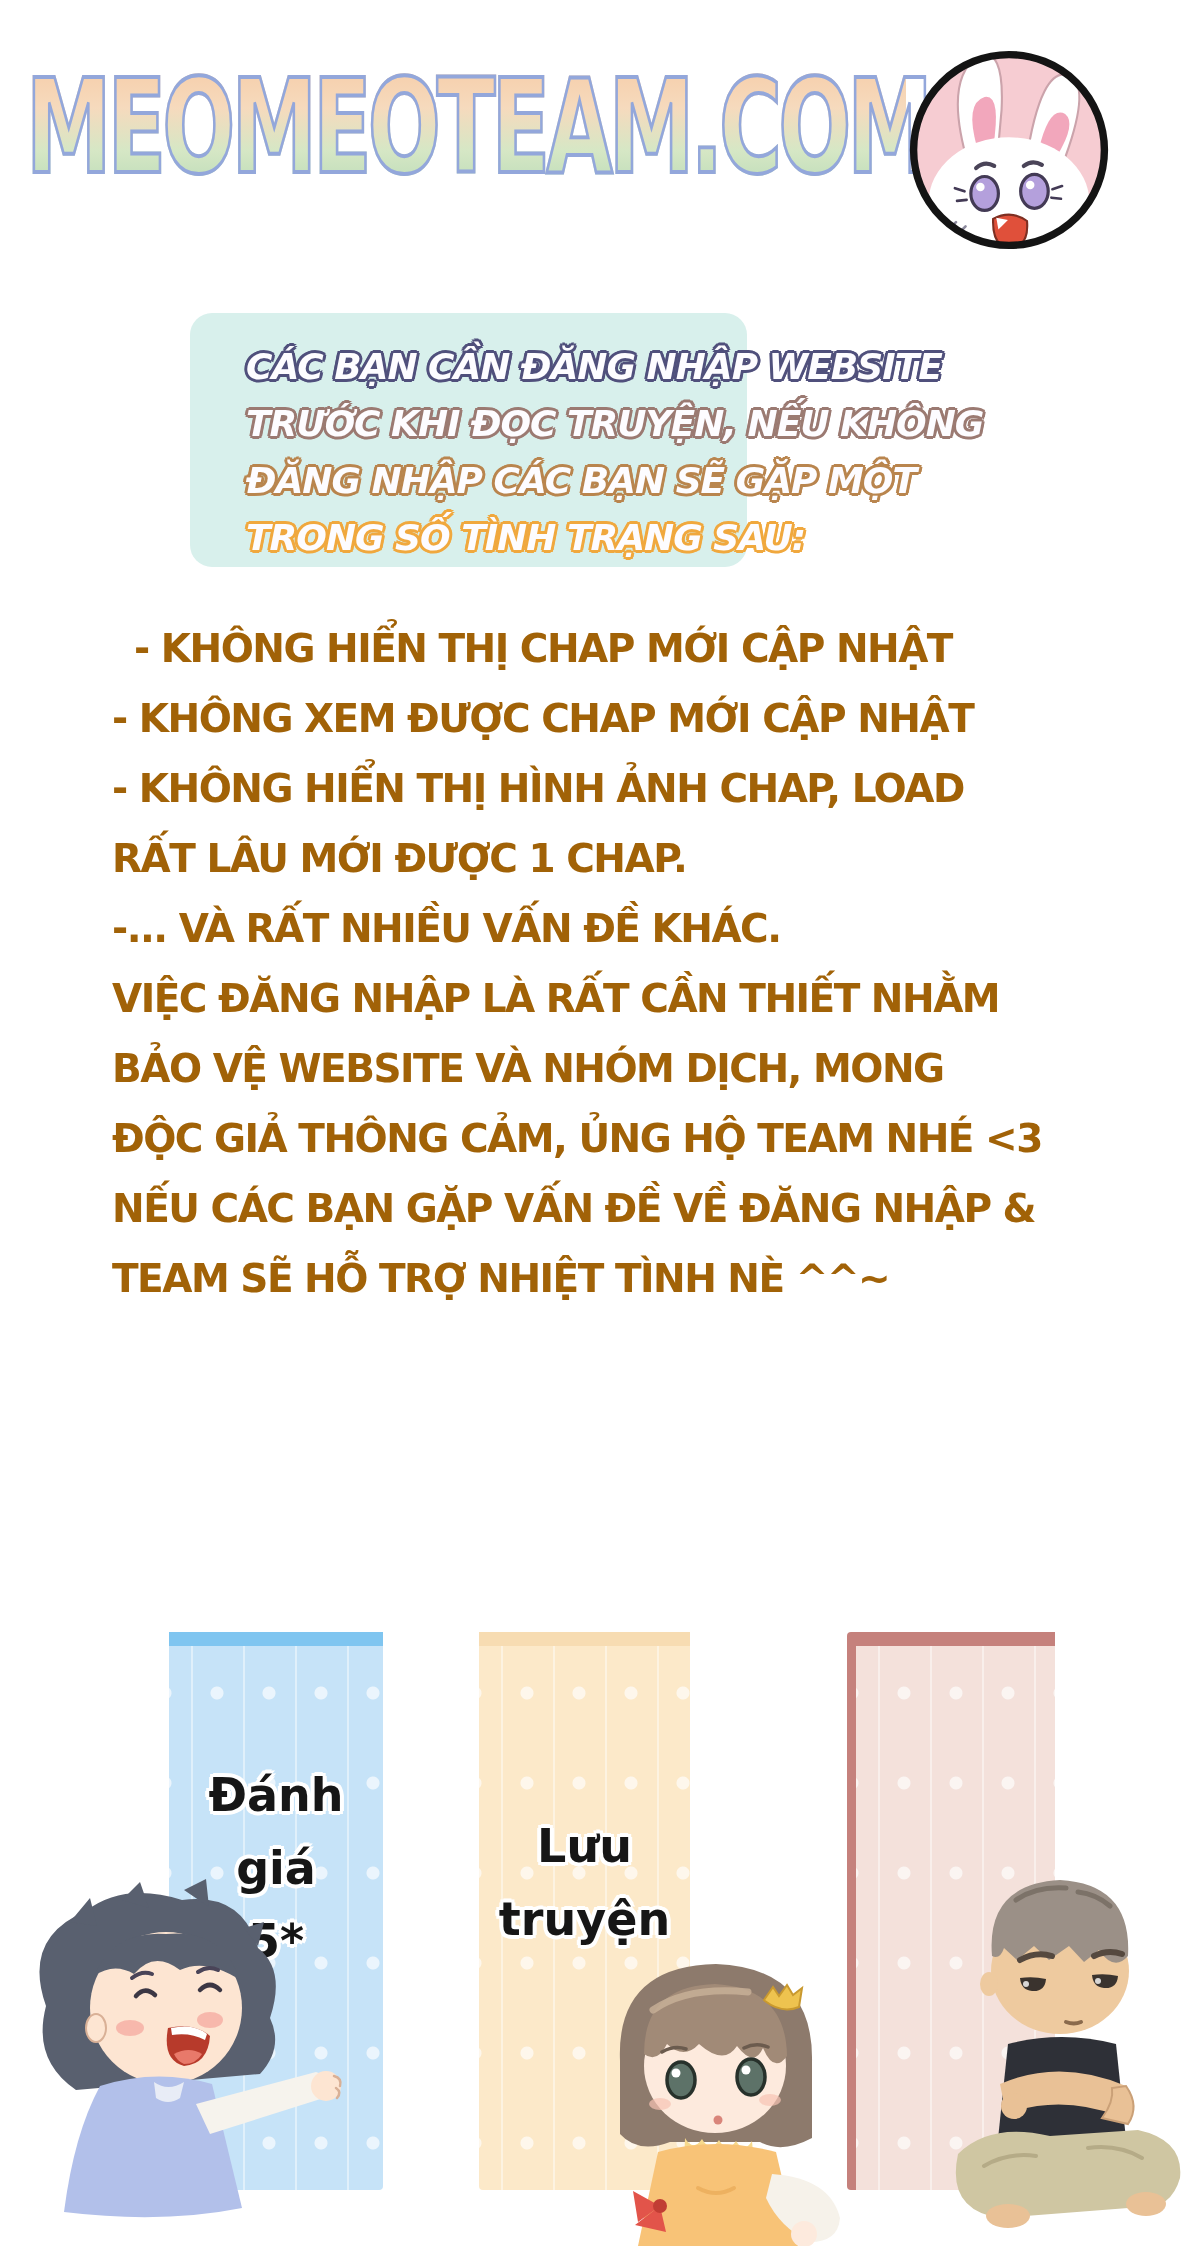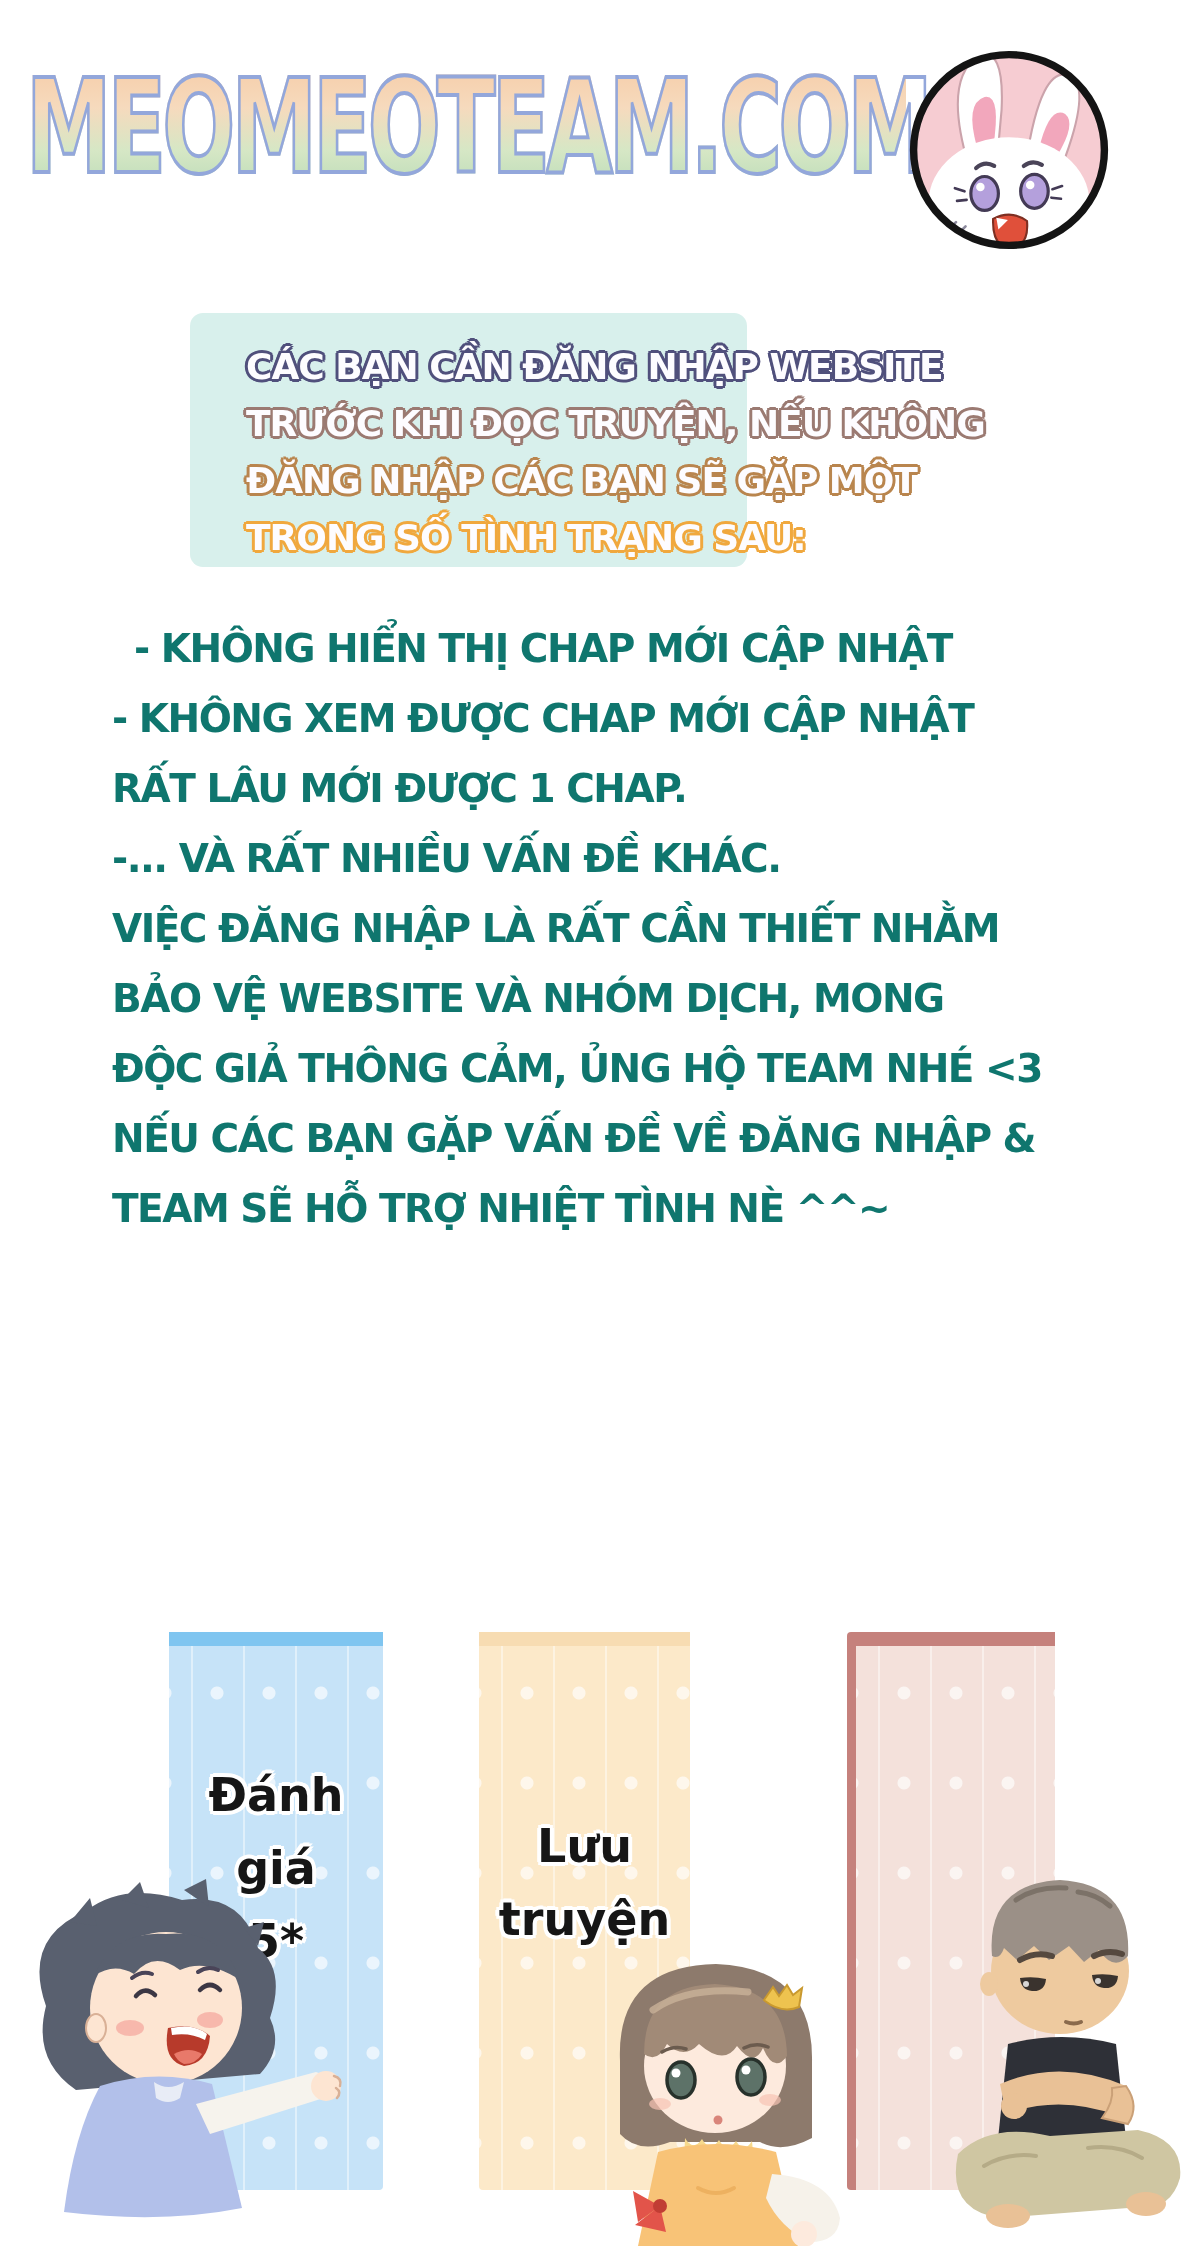--- a/index.html
+++ b/index.html
@@ -17,22 +17,23 @@
     -webkit-background-clip:text;background-clip:text;color:transparent;
     -webkit-text-stroke:2.5px var(--lo);
   }
 
   
   .mascot{position:absolute;left:903px;top:44px;width:212px;height:212px;}
 
   
   .notice{
     position:absolute;left:190px;top:313px;width:557px;height:254px;
-    background:var(--nb);border-radius:13px;box-sizing:border-box;
+    background:var(--nb);border-radius:22px;box-sizing:border-box;
     padding:25px 0 0 56px;
+    font-style:italic;
   }
   .notice-line{
     font-weight:900;font-size:36px;line-height:57px;letter-spacing:-1px;
     color:#fdfcff;white-space:nowrap;
     text-shadow:
       3px 0 0 var(--oc),-3px 0 0 var(--oc),0 3px 0 var(--oc),0 -3px 0 var(--oc),
       2.3px 2.3px 0 var(--oc),-2.3px 2.3px 0 var(--oc),
       2.3px -2.3px 0 var(--oc),-2.3px -2.3px 0 var(--oc);
   }
 
@@ -107,23 +108,24 @@
     <circle cx="100" cy="100" r="90" fill="none" stroke="#141414" stroke-width="7"></circle>
   </svg>
 
   <div class="notice" style="--nb: #d8f0ec;">
     <div class="notice-line" style="--oc: #50507c;">CÁC BẠN CẦN ĐĂNG NHẬP WEBSITE</div>
     <div class="notice-line" style="--oc: #9b7a72;">TRƯỚC KHI ĐỌC TRUYỆN, NẾU KHÔNG</div>
     <div class="notice-line" style="--oc: #b9854e;">ĐĂNG NHẬP CÁC BẠN SẼ GẶP MỘT</div>
     <div class="notice-line" style="--oc: #f0a83e;">TRONG SỐ TÌNH TRẠNG SAU:</div>
   </div>
 
-  <div class="body-text" style="color: #0f766e;">
+  <div class="body-text" style="color: #a16207;">
     <div class="body-line">- KHÔNG HIỂN THỊ CHAP MỚI CẬP NHẬT</div>
     <div class="body-line">- KHÔNG XEM ĐƯỢC CHAP MỚI CẬP NHẬT</div>
+    <div class="body-line">- KHÔNG HIỂN THỊ HÌNH ẢNH CHAP, LOAD</div>
     <div class="body-line">RẤT LÂU MỚI ĐƯỢC 1 CHAP.</div>
     <div class="body-line">-... VÀ RẤT NHIỀU VẤN ĐỀ KHÁC.</div>
     <div class="body-line">VIỆC ĐĂNG NHẬP LÀ RẤT CẦN THIẾT NHẰM</div>
     <div class="body-line">BẢO VỆ WEBSITE VÀ NHÓM DỊCH, MONG</div>
     <div class="body-line">ĐỘC GIẢ THÔNG CẢM, ỦNG HỘ TEAM NHÉ &lt;3</div>
     <div class="body-line">NẾU CÁC BẠN GẶP VẤN ĐỀ VỀ ĐĂNG NHẬP &amp;</div>
     <div class="body-line">TEAM SẼ HỖ TRỢ NHIỆT TÌNH NÈ ^^~</div>
   </div>
 
   <div class="card" style="left: 169px; width: 214px; --bg: #c6e3f8; --accent: #7fc5f0;">

